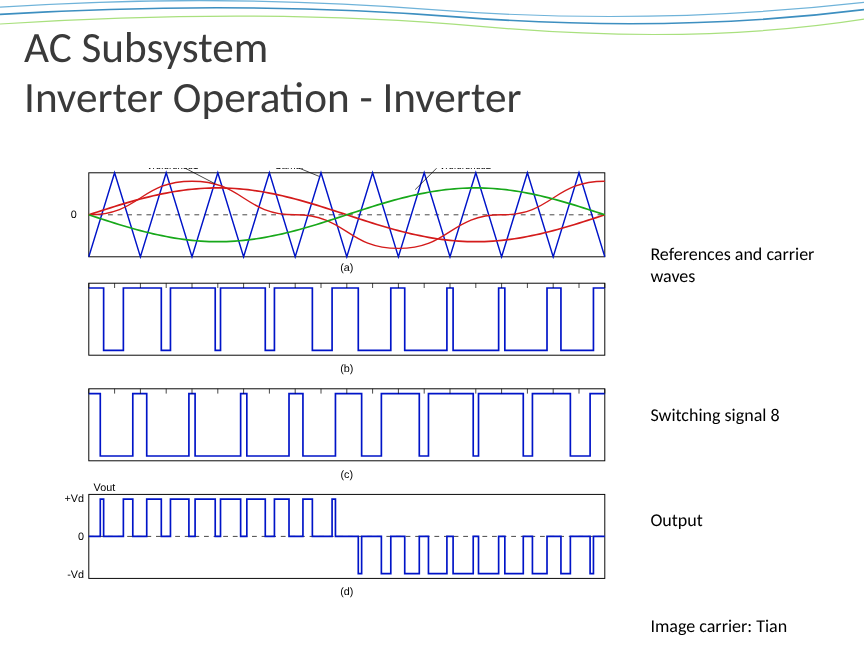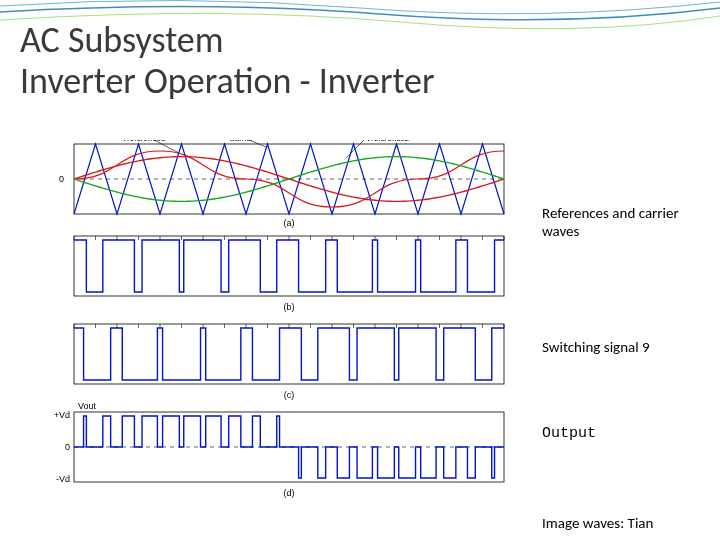--- a/index.html
+++ b/index.html
@@ -45,21 +45,21 @@
   }
   .label {
     position: absolute;
     left: 542px;
     font-size: 15px;
     color: #000;
   }
   .l1 { top: 160px; width: 160px; margin-top: 44px; }
   .l2 { top: 250px; }
   .l3 { top: 338px; }
-  .l4 { top: 425px; font-family: Liberation Mono, monospace; }
+  .l4 { top: 425px; }
   .l5 { top: 514px; }
   .subcap {
     font-size: 9px;
     fill: #000;
     font-family: Arial, sans-serif;
   }
   .leg {
     font-size: 8px;
     fill: #000;
     font-family: Arial, sans-serif;
@@ -195,17 +195,17 @@
       <text x="36" y="10" text-anchor="end" class="axlab">+Vd</text>
       <text x="36" y="42" text-anchor="end" class="axlab">0</text>
       <text x="36" y="74" text-anchor="end" class="axlab">-Vd</text>
       <text x="44" y="1" class="axlab">Vout</text>
       <polyline id="vout" fill="none" stroke="#0014c8" stroke-width="1.4" points="40.00,39.00 49.57,39.00 49.57,8.00 52.36,8.00 52.36,39.00 68.81,39.00 68.81,8.00 76.66,8.00 76.66,39.00 88.27,39.00 88.27,8.00 100.42,8.00 100.42,39.00 108.05,39.00 108.05,8.00 123.42,8.00 123.42,39.00 128.58,39.00 128.58,8.00 145.35,8.00 145.35,39.00 149.76,39.00 149.76,8.00 166.53,8.00 166.53,39.00 171.69,39.00 171.69,8.00 187.06,8.00 187.06,39.00 194.69,39.00 194.69,8.00 206.84,8.00 206.84,39.00 218.45,39.00 218.45,8.00 226.30,8.00 226.30,39.00 242.74,39.00 242.74,8.00 245.54,8.00 245.54,39.00 264.57,39.00 264.57,70.00 267.36,70.00 267.36,39.00 283.81,39.00 283.81,70.00 291.66,70.00 291.66,39.00 303.27,39.00 303.27,70.00 315.41,70.00 315.41,39.00 323.05,39.00 323.05,70.00 338.42,70.00 338.42,39.00 343.58,39.00 343.58,70.00 360.35,70.00 360.35,39.00 364.76,39.00 364.76,70.00 381.53,70.00 381.53,39.00 386.69,39.00 386.69,70.00 402.06,70.00 402.06,39.00 409.69,39.00 409.69,70.00 421.84,70.00 421.84,39.00 433.45,39.00 433.45,70.00 441.30,70.00 441.30,39.00 457.75,39.00 457.75,70.00 460.54,70.00 460.54,39.00 470.00,39.00"></polyline>
       <text x="255" y="88" text-anchor="middle" class="subcap">(d)</text>
     </g>
   </svg>
 
   <div class="label l1">References and carrier waves</div>
-  <div class="label l3">Switching signal 9</div>
+  <div class="label l3">Switching signal 8</div>
   <div class="label l4">Output</div>
-  <div class="label l5">Image waves: Tian</div>
+  <div class="label l5">Image carrier: Tian</div>
 
 </div>
 
 </body></html>

